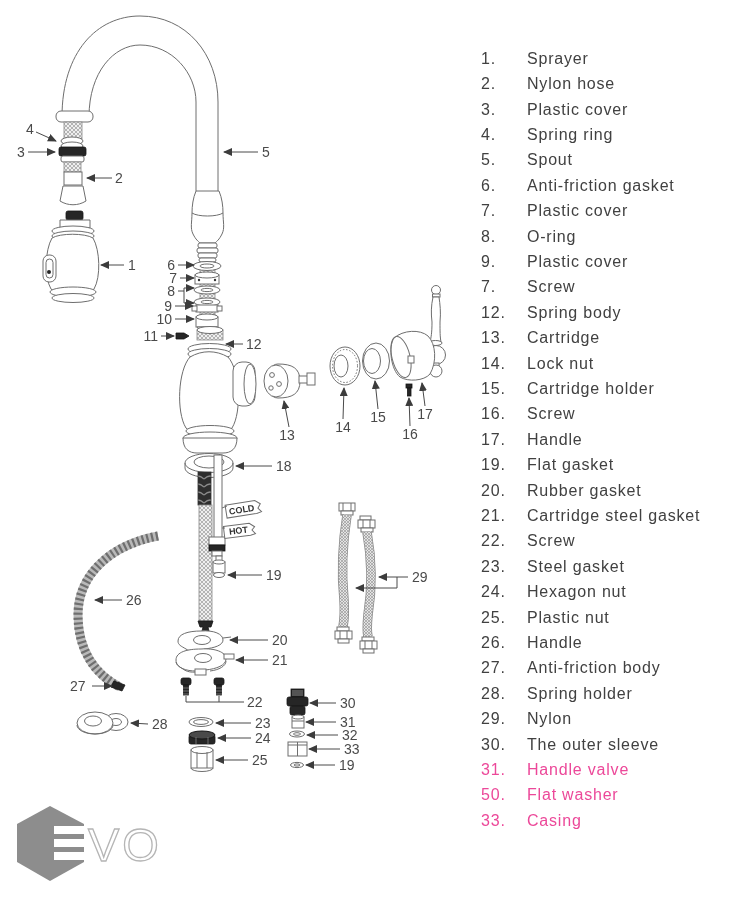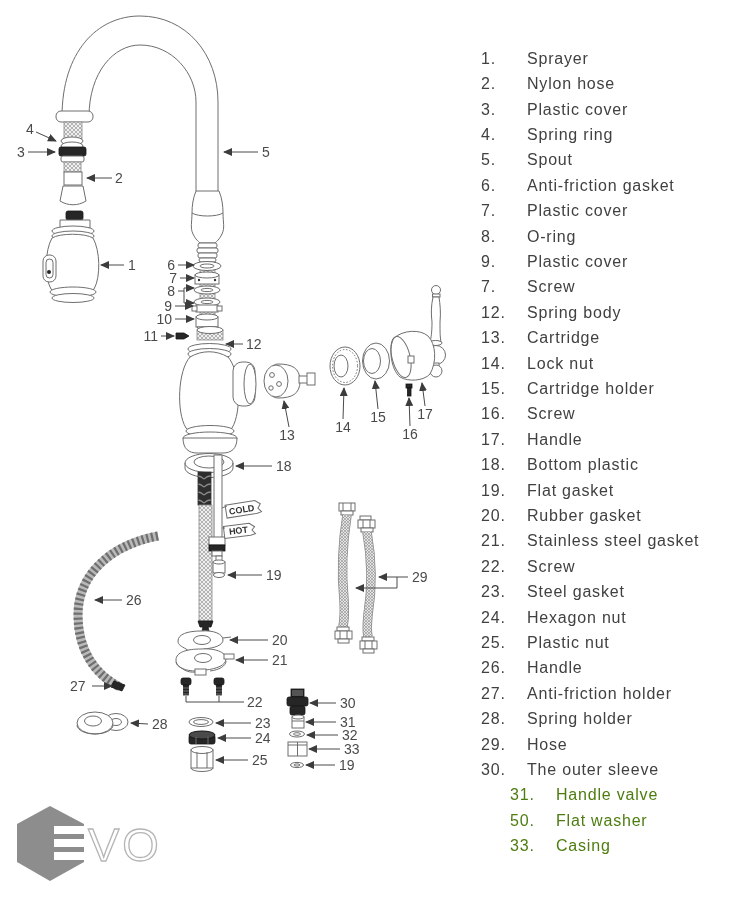--- a/index.html
+++ b/index.html
@@ -12,21 +12,21 @@
   .b  {fill:url(#braid);stroke:#8a8a8a;stroke-width:.8;}
   .d  {fill:#262626;stroke:#161616;stroke-width:.8;}
   .ld {stroke:#4a4a4a;stroke-width:1;fill:none;}
   .co {font-family:"Liberation Sans",sans-serif;font-size:14px;fill:#4a4a4a;}
   .tag{font-family:"Liberation Sans",sans-serif;font-size:9px;fill:#2f2f2f;font-weight:bold;}
   
   #parts-list{position:absolute;left:481px;top:46px;width:250px;}
   .part-row{display:flex;height:25.42px;align-items:center;
             font-size:16px;letter-spacing:0.8px;color:#414141;}
   .part-row .pnum{width:46px;flex:0 0 46px;}
-  .part-row.dim{color:#4d7c0f;margin-left:29px;}
+  .part-row.dim{color:#ec4899;}
 </style>
 </head>
 <body>
 
 <div id="stage">
 
 <svg id="diagram" width="470" height="900" viewBox="0 0 470 900" xmlns="http://www.w3.org/2000/svg">
   <defs>
     <marker id="arw" markerUnits="userSpaceOnUse" markerWidth="9" markerHeight="8" viewBox="0 0 9 8" refX="8" refY="4" orient="auto">
       <path d="M0,0 L9,4 L0,8 z" fill="#3c3c3c"></path>
@@ -499,34 +499,30 @@
       </div>
       <div class="part-row">
         <span class="pnum">16.</span>
         <span class="plabel">Screw</span>
       </div>
       <div class="part-row">
         <span class="pnum">17.</span>
         <span class="plabel">Handle</span>
       </div>
       <div class="part-row">
-        <span class="pnum">18.</span>
-        <span class="plabel">Bottom plastic</span>
-      </div>
-      <div class="part-row">
         <span class="pnum">19.</span>
         <span class="plabel">Flat gasket</span>
       </div>
       <div class="part-row">
         <span class="pnum">20.</span>
         <span class="plabel">Rubber gasket</span>
       </div>
       <div class="part-row">
         <span class="pnum">21.</span>
-        <span class="plabel">Stainless steel gasket</span>
+        <span class="plabel">Cartridge steel gasket</span>
       </div>
       <div class="part-row">
         <span class="pnum">22.</span>
         <span class="plabel">Screw</span>
       </div>
       <div class="part-row">
         <span class="pnum">23.</span>
         <span class="plabel">Steel gasket</span>
       </div>
       <div class="part-row">
@@ -536,29 +532,29 @@
       <div class="part-row">
         <span class="pnum">25.</span>
         <span class="plabel">Plastic nut</span>
       </div>
       <div class="part-row">
         <span class="pnum">26.</span>
         <span class="plabel">Handle</span>
       </div>
       <div class="part-row">
         <span class="pnum">27.</span>
-        <span class="plabel">Anti-friction holder</span>
+        <span class="plabel">Anti-friction body</span>
       </div>
       <div class="part-row">
         <span class="pnum">28.</span>
         <span class="plabel">Spring holder</span>
       </div>
       <div class="part-row">
         <span class="pnum">29.</span>
-        <span class="plabel">Hose</span>
+        <span class="plabel">Nylon</span>
       </div>
       <div class="part-row">
         <span class="pnum">30.</span>
         <span class="plabel">The outer sleeve</span>
       </div>
       <div class="part-row dim">
         <span class="pnum">31.</span>
         <span class="plabel">Handle valve</span>
       </div>
       <div class="part-row dim">

